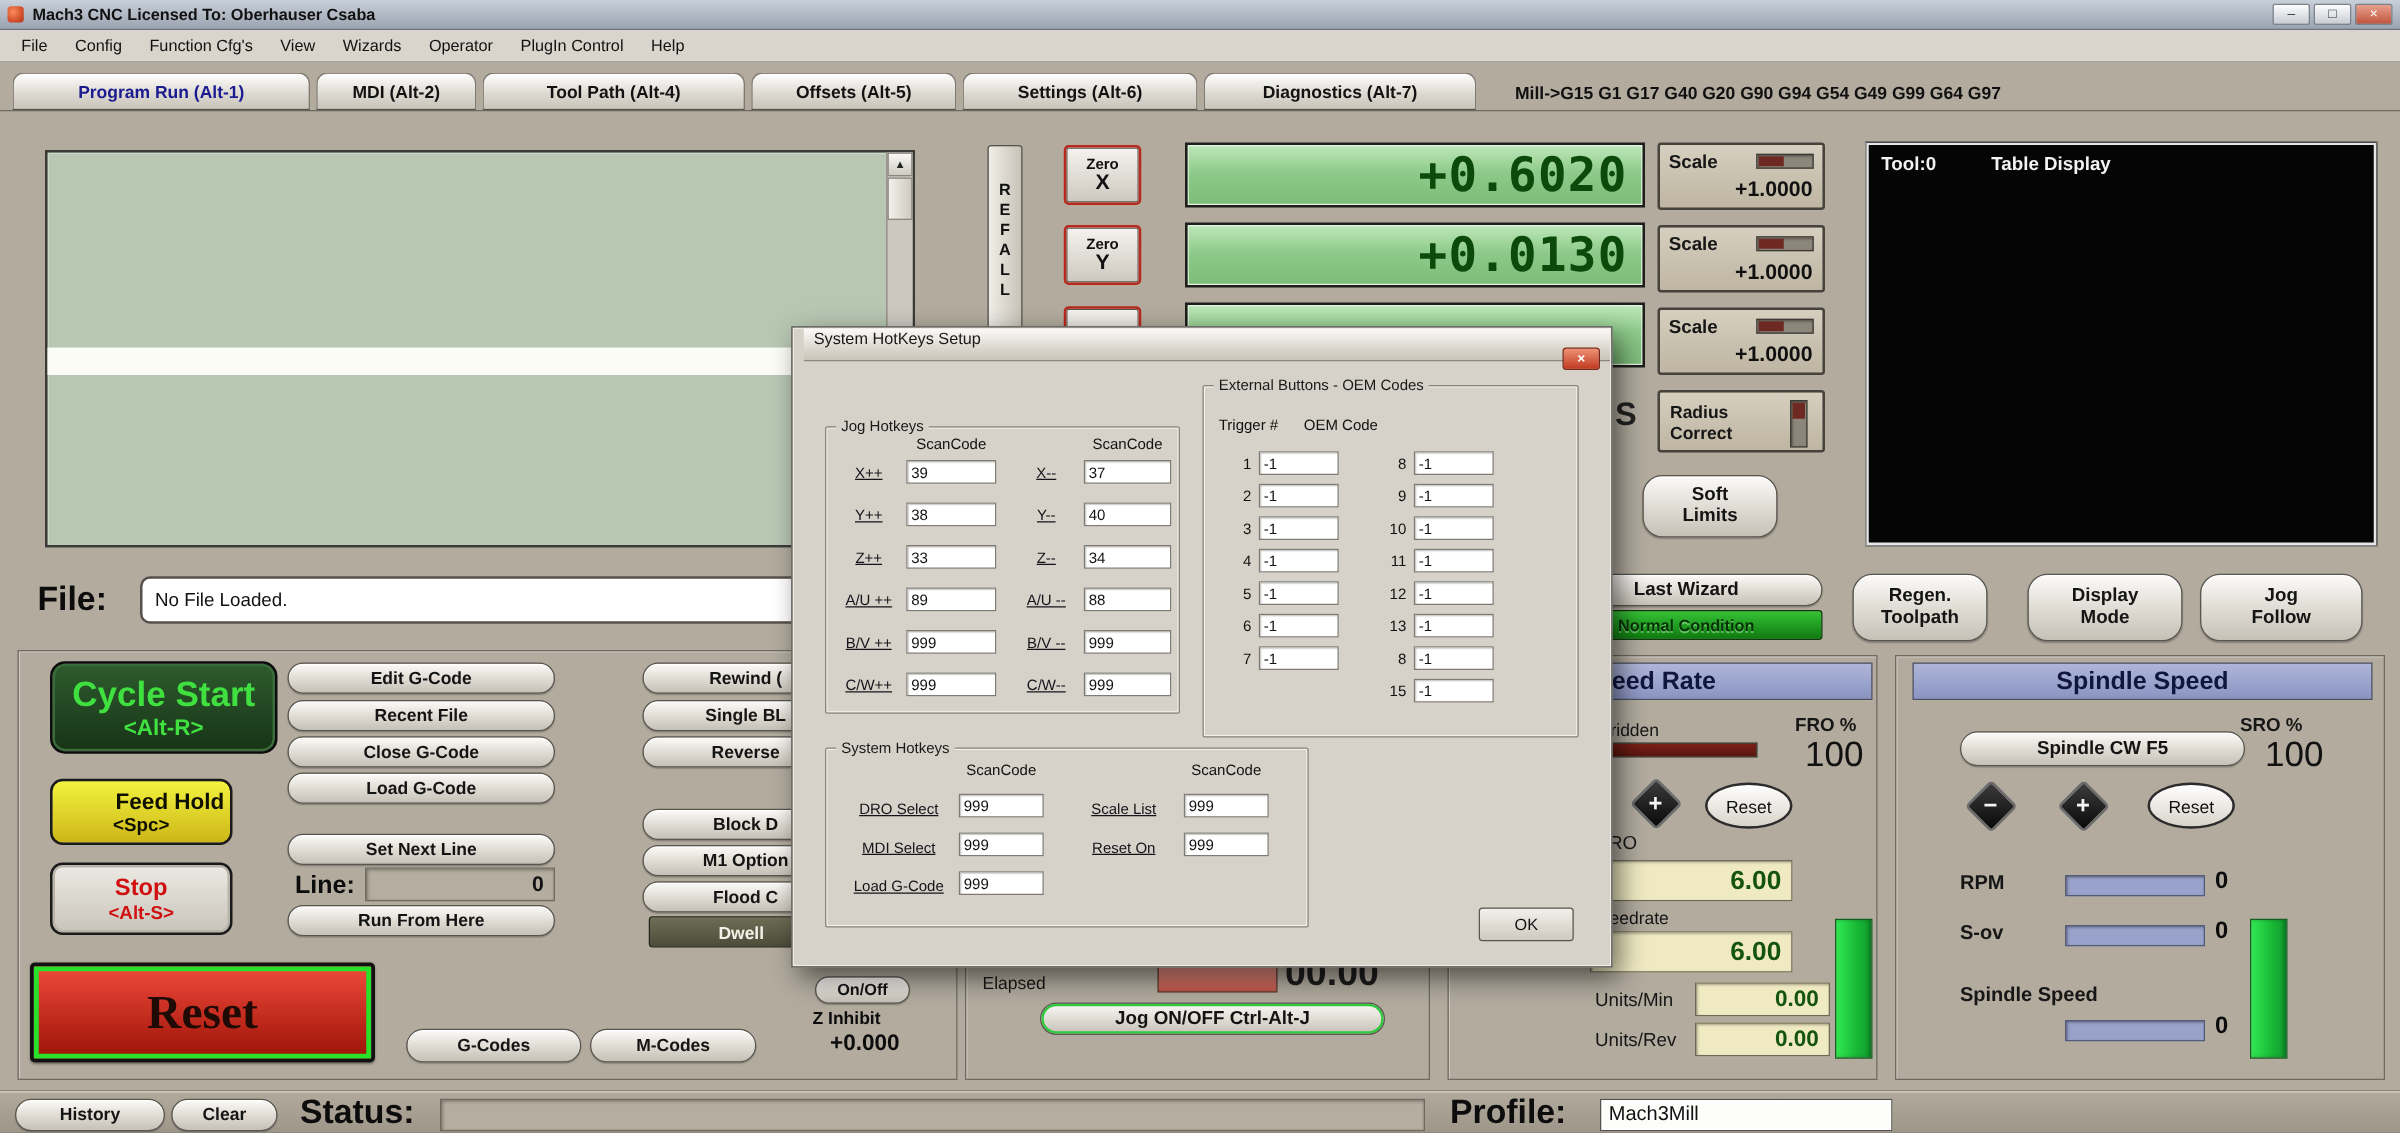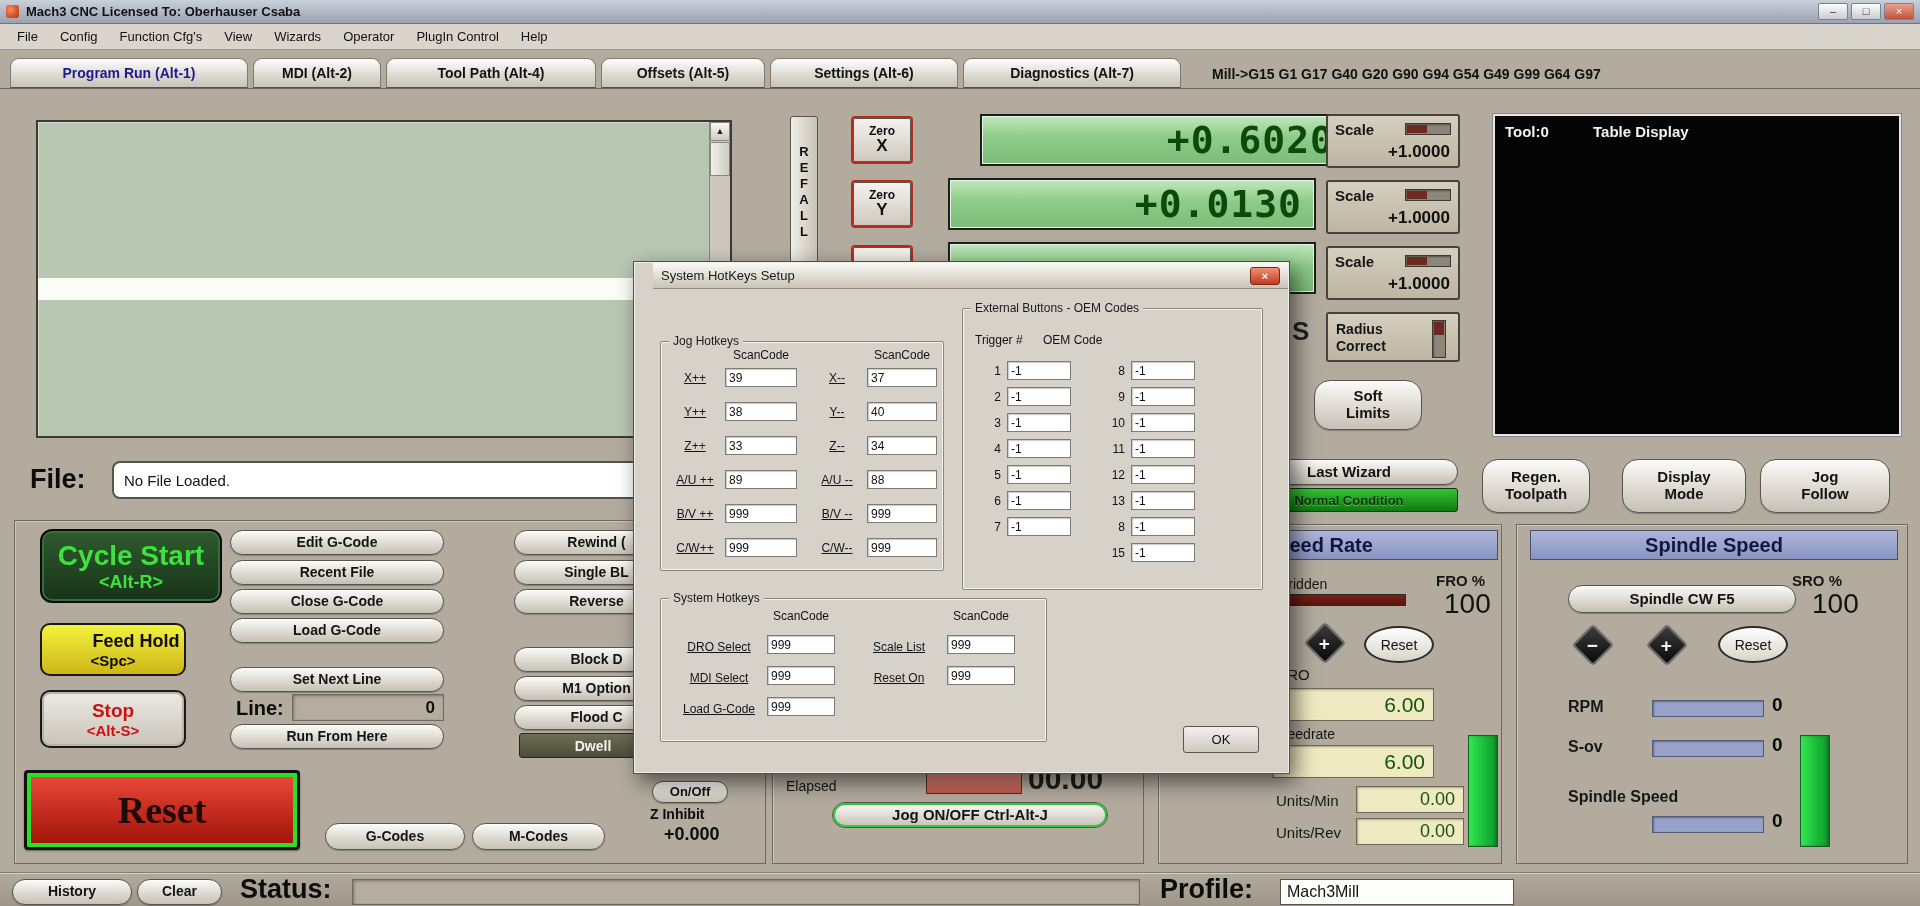--- a/index.html
+++ b/index.html
@@ -137,21 +137,21 @@
     background:linear-gradient(#35c235,#0f7a0f); border:1px solid #0a3a0a; border-radius:3px;
     color:#053305; font-size:13px; font-weight:bold; text-shadow:0 1px 0 rgba(190,255,190,.45);
     display:flex; align-items:center; justify-content:center; }
 
   
   .lav-header { position:absolute; background:linear-gradient(#aeb6d8,#8a94c2); border:1px solid #4a4f66;
     color:#10173f; font-size:20px; font-weight:bold; display:flex; align-items:center; justify-content:center; }
   .yellow-val { position:absolute; background:#efeac2; border:1px solid #6e6a58;
     box-shadow: inset 1px 1px 2px rgba(0,0,0,.3);
     display:flex; align-items:center; justify-content:flex-end; padding-right:8px;
-    font-size:21px; font-weight:normal; color:#14540f; }
+    font-size:21px; font-weight:bold; color:#14540f; }
   .yellow-val.small { font-size:18px; }
   .diamond { position:absolute; width:30px; height:30px; transform:rotate(45deg);
     background:linear-gradient(135deg,#3c3c3c,#090909); border:2px solid #6b6b6b; border-radius:4px;
     display:flex; align-items:center; justify-content:center; }
   .diamond span { transform:rotate(-45deg); color:#f4f4f4; font-size:19px; font-weight:bold; line-height:1; }
   .oval { position:absolute; border-radius:50%; background:linear-gradient(#ffffff,#d9d4ca);
     border:2px solid #2c2c2c; display:flex; align-items:center; justify-content:center;
     font-size:14px; color:#111; }
   .vbar { position:absolute; background:linear-gradient(90deg,#31e852,#18b836 60%,#0f9a2c);
     border:1px solid #156020; box-shadow: inset -2px 0 3px rgba(0,0,0,.25); }
@@ -170,23 +170,23 @@
   
   #bottombar { position:absolute; left:0; top:872px; width:1920px; height:34px;
     background:linear-gradient(#b0a99c,#9e9689); border-top:2px groove #d8d2c6; }
   #profile-field { position:absolute; background:#fdfdfb; border:1px solid #55524c;
     font-size:16px; color:#111; display:flex; align-items:center; padding-left:6px; }
 
   
   #dialog { position:absolute; left:633px; top:261px; width:657px; height:513px;
     background:#d6d2c9; border:1px solid #51504c; z-index:50;
     box-shadow: 6px 8px 20px rgba(0,0,0,.55), inset 0 0 0 1px #f0eee8; }
-  #dialog-titlebar { position:absolute; left:19px; top:1px; right:1px; height:26px;
+  #dialog-titlebar { position:absolute; left:9px; top:1px; right:1px; height:26px;
     background:linear-gradient(#fbfaf8,#d8d3c9 70%,#c9c3b8); border-bottom:1px solid #8d897f;
-    display:flex; align-items:center; padding:0 8px; }
+    display:flex; padding:0 8px;flex-direction:column; }
   #dialog-title { font-size:13px; color:#1a1a1a; }
   #dialog-close { margin-left:auto; width:30px; height:18px;
     background:linear-gradient(#ee9274,#c03a22); border:1px solid #7c2616; border-radius:3px;
     color:#fff; font-size:11px; line-height:16px; text-align:center; font-weight:bold; }
   .group { position:absolute; border:1px solid #8a867c; border-radius:2px; box-shadow: inset 0 0 0 1px #f3f1ea; }
   .glabel { position:absolute; top:-8px; left:8px; background:#d6d2c9; padding:0 4px; font-size:12px; color:#1a1a1a; }
   .ghead { position:absolute; font-size:12px; color:#111; text-align:center; }
   .flat { background:none; border:none; font-size:12px; color:#14141a; text-decoration:underline;
     text-align:center; padding:0; height:19px; }
   .tin { background:#fff; border:1px solid #7f7b72; box-shadow: inset 1px 1px 1px rgba(0,0,0,.22);
@@ -316,21 +316,21 @@
   <div class="zero-btn" style="left:851px;top:116px">
     <span class="zsmall">Zero</span>
     <span class="zaxis">X</span>
   </div>
   <div class="zero-btn" style="left:851px;top:180px">
     <span class="zsmall">Zero</span>
     <span class="zaxis">Y</span>
   </div>
   <div class="zero-btn" style="left:851px;top:245px"></div>
 
-  <div class="dro" style="left:980px;top:114px">+0.6020</div>
+  <div class="dro" style="left:948px;top:114px">+0.6020</div>
   <div class="dro" style="left:948px;top:178px">+0.0130</div>
   <div class="dro" style="left:948px;top:242px"></div>
 
   <div class="p" style="left:1326px;top:114px;display:flex;flex-direction:column;gap:12px">
 
       <div class="scalebox">
         <span class="slabel">Scale</span>
         <span class="sslider">
           <span class="sthumb"></span>
         </span>

